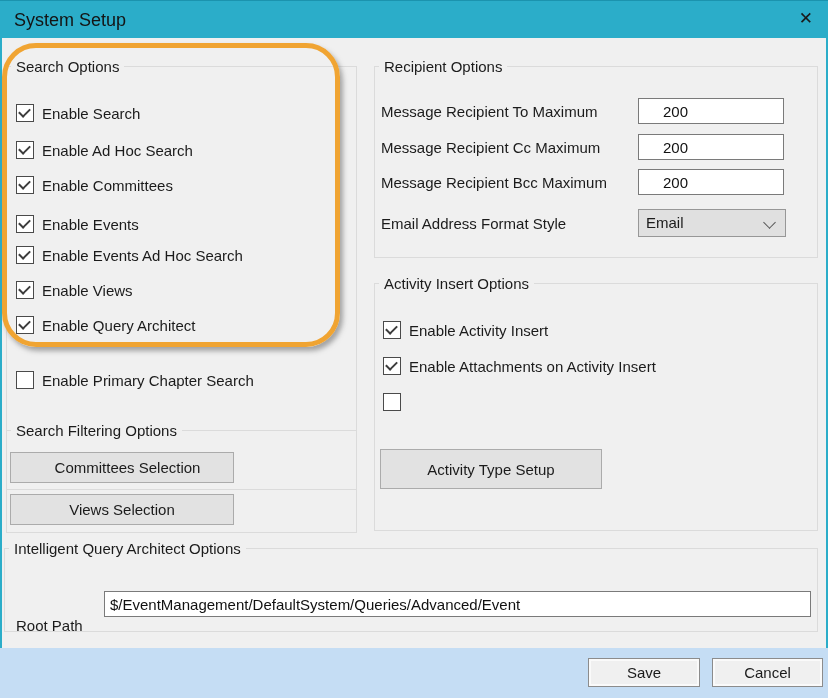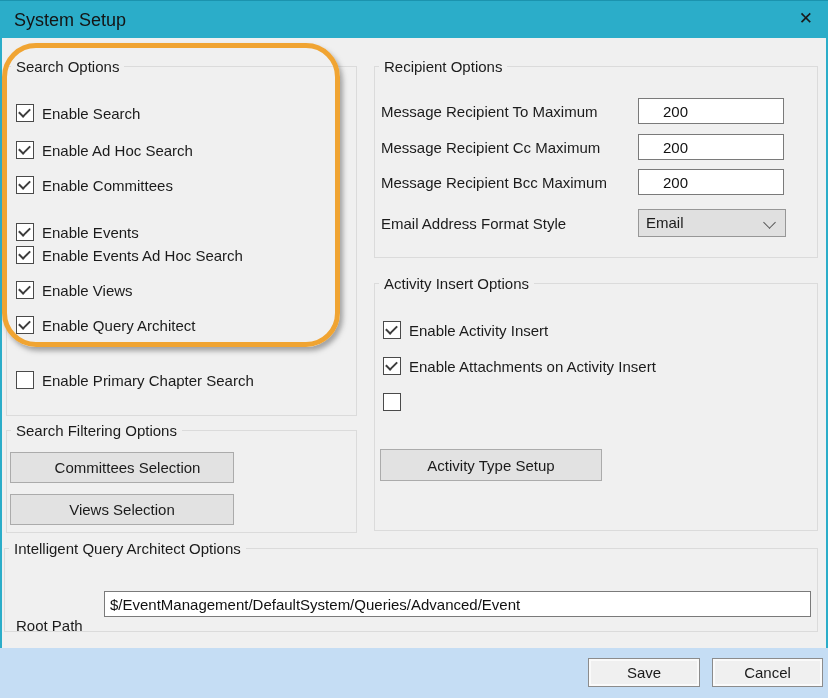--- a/index.html
+++ b/index.html
@@ -83,42 +83,42 @@
 
 <div class="window">
 
   <div class="titlebar">
     <span class="title">System Setup</span>
     <span class="close">✕</span>
   </div>
   <div class="edge left"></div>
   <div class="edge right"></div>
 
-  <div class="group" style="left:6px; top:66px; width:351px; height:350px;">
+  <div class="group" style="left:6px; top:66px; width:351px; height:424px;">
     <span class="group-label">Search Options</span>
 
     <div class="cb-row" style="left:9px; top:37px;">
       <span class="cb checked">
           <i class="mark"></i>
         </span>
       <span class="cb-label">Enable Search</span>
     </div>
     <div class="cb-row" style="left:9px; top:74px;">
       <span class="cb checked">
           <i class="mark"></i>
         </span>
       <span class="cb-label">Enable Ad Hoc Search</span>
     </div>
     <div class="cb-row" style="left:9px; top:109px;">
       <span class="cb checked">
           <i class="mark"></i>
         </span>
       <span class="cb-label">Enable Committees</span>
     </div>
-    <div class="cb-row" style="left:9px; top:156px;">
+    <div class="cb-row" style="left:9px; top:148px;">
       <span class="cb checked">
           <i class="mark"></i>
         </span>
       <span class="cb-label">Enable Events</span>
     </div>
     <div class="cb-row" style="left:9px; top:179px;">
       <span class="cb checked">
           <i class="mark"></i>
         </span>
       <span class="cb-label">Enable Events Ad Hoc Search</span>
@@ -183,21 +183,21 @@
     <div class="cb-row" style="left:8px; top:73px;">
       <span class="cb checked">
           <i class="mark"></i>
         </span>
       <span class="cb-label">Enable Attachments on Activity Insert</span>
     </div>
     <div class="cb-row" style="left:8px; top:109px;">
       <span class="cb"></span>
     </div>
 
-    <button class="btn" style="left:5px; top:165px; width:222px; height:32px;">Activity Type Setup</button>
+    <button class="btn" style="left:5px; top:165px; width:222px; height:40px;">Activity Type Setup</button>
   </div>
 
   <div class="group" style="left:4px; top:548px; width:814px; height:84px;">
     <span class="group-label">Intelligent Query Architect Options</span>
     <span class="iqa-label">Root Path</span>
     <input class="textbox iqa-input" type="text" value="$/EventManagement/DefaultSystem/Queries/Advanced/Event" style="">
   </div>
 
   <div class="footer">
     <button class="btn footer-btn" style="left:588px; top:10px; width:112px; height:29px;">Save</button>

